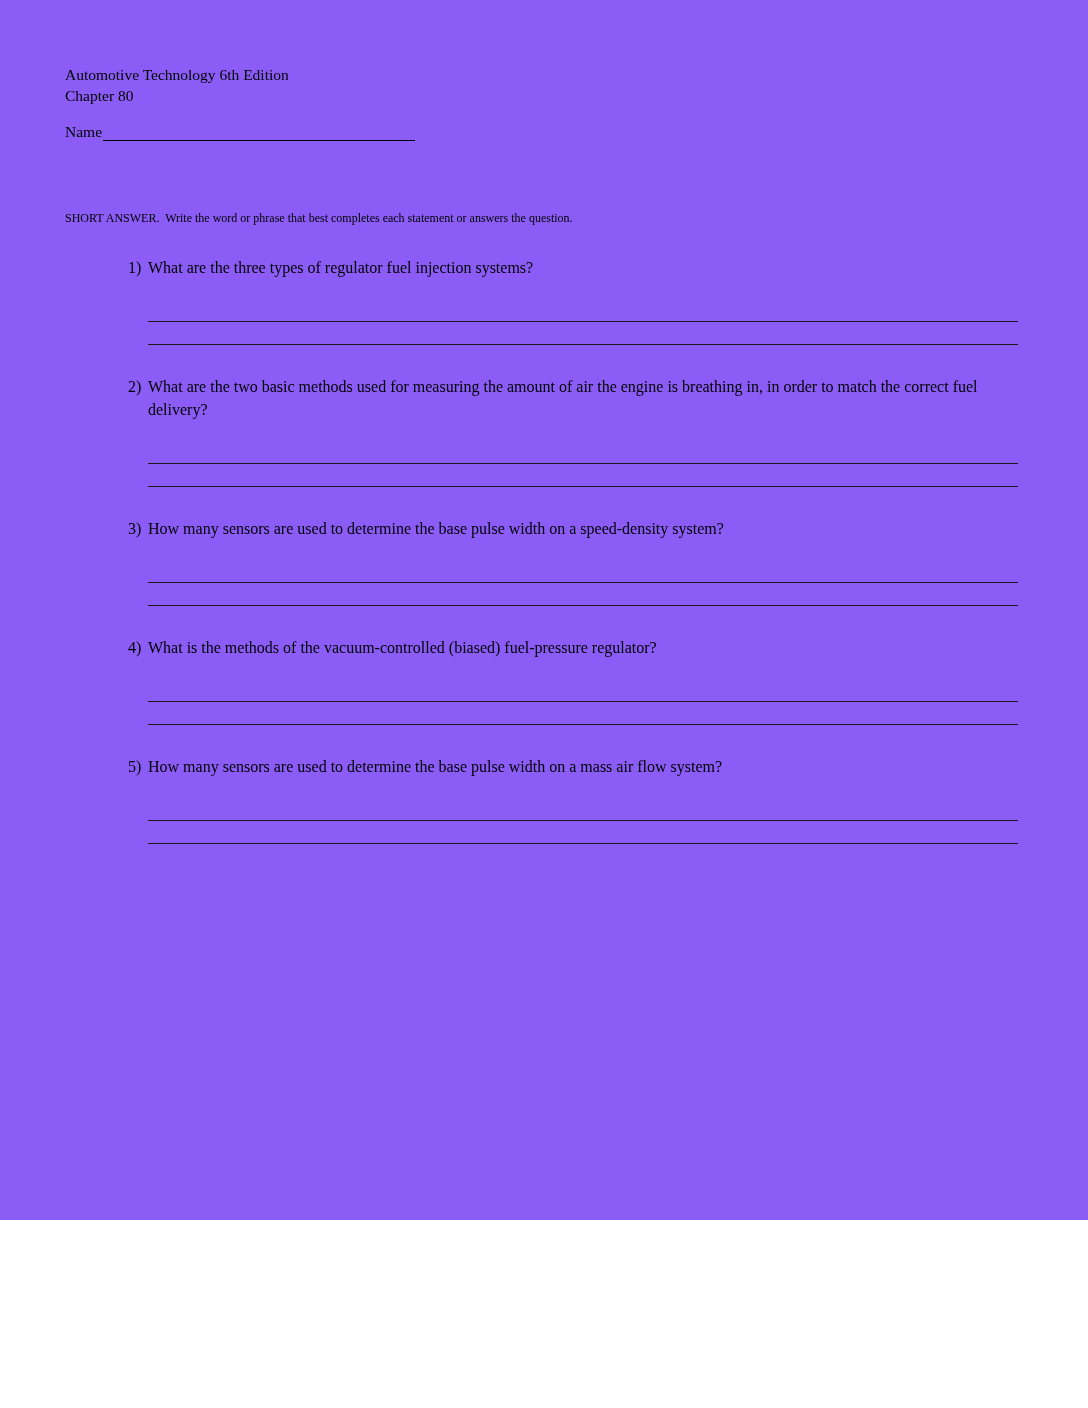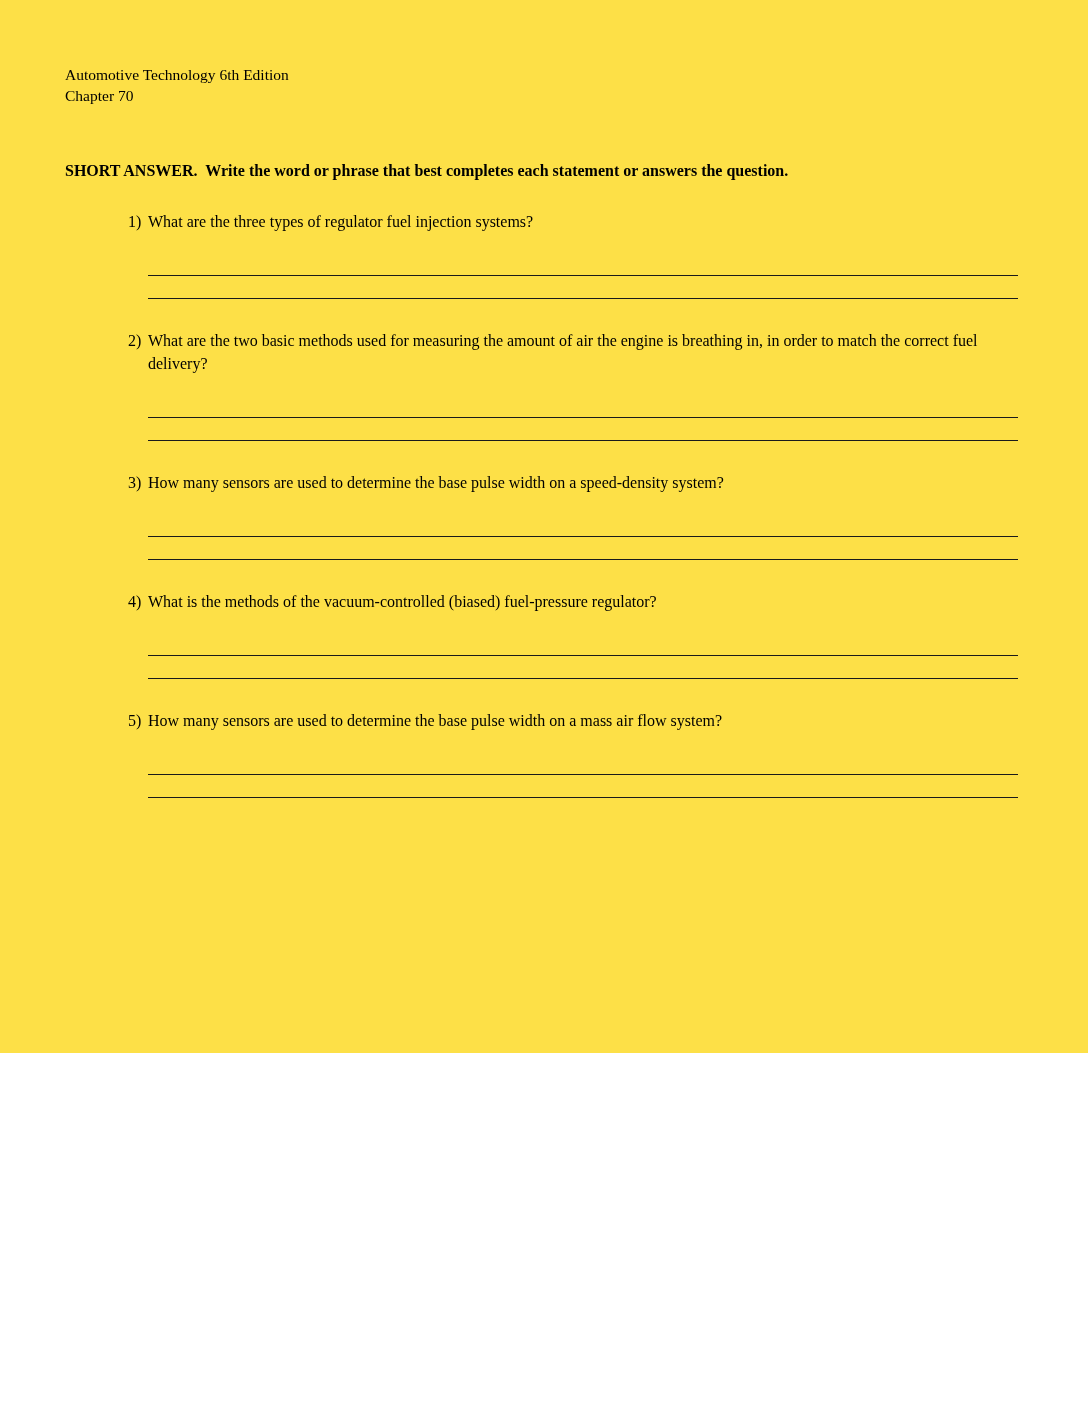--- a/index.html
+++ b/index.html
@@ -3,22 +3,22 @@
 <meta charset="utf-8">
 <style>
   html, body {
     margin: 0;
     padding: 0;
     background: #ffffff;
   }
   .page {
     position: relative;
     width: 1088px;
-    height: 1053px;
-    background: #fde047;
+    height: 1220px;
+    background: #8b5cf6;
     font-family: "Liberation Serif", "DejaVu Serif", serif;
     color: #000000;
     font-size: 16px;
     overflow: hidden;
     box-sizing: border-box;
     padding: 64px 70px 0 65px;
   }
   .header {
     line-height: 21px;
   }
@@ -32,23 +32,23 @@
     align-items: flex-end;
   }
   .name-underline {
     display: inline-block;
     width: 312px;
     border-bottom: 1px solid #000;
     height: 16px;
     margin-left: 1px;
   }
   .instructions {
-    margin-top: 56px;
-    font-weight: bold;
-    font-size: 16px;
+    margin-top: 70px;
+    font-weight: normal;
+    font-size: 12px;
     white-space: pre-wrap;
   }
   .question {
     margin-left: 63px;
   }
   .q-row {
     display: flex;
     margin-top: 30px;
     line-height: 23px;
   }
@@ -81,23 +81,27 @@
     font-size: 15.5px;
   }
 </style>
 </head>
 <body>
 
 <div class="page">
 
   <div class="header">
     <div class="header-line">Automotive Technology 6th Edition</div>
-    <div class="header-line">Chapter 70</div>
+    <div class="header-line">Chapter 80</div>
   </div>
 
+  <div class="name-row">
+    <span>Name</span>
+      <span class="name-underline"></span>
+  </div>
 
   <div class="instructions">SHORT ANSWER.  Write the word or phrase that best completes each statement or answers the question.</div>
 
   <div class="question">
     <div class="q-row">
       <span class="q-num">1)</span>
       <span class="q-text">What are the three types of regulator fuel injection systems?</span>
     </div>
     <div class="answer-line first"></div>
     <div class="answer-line second"></div>

